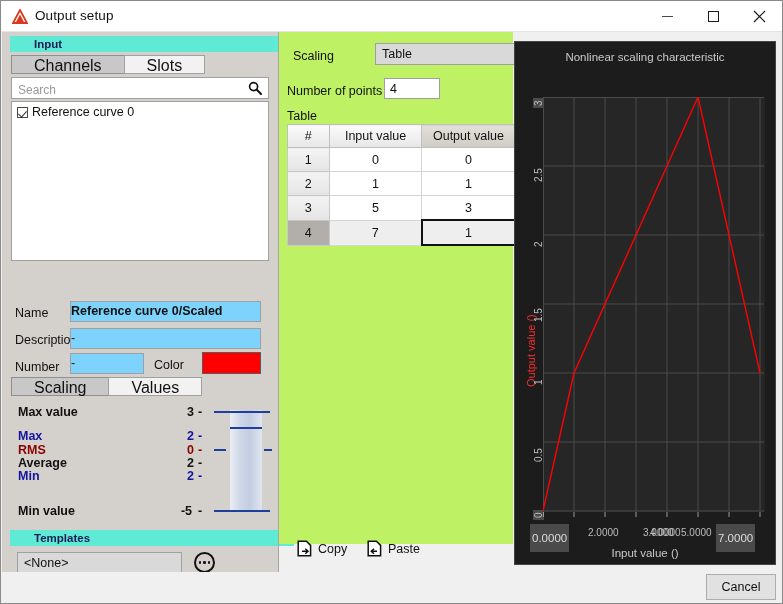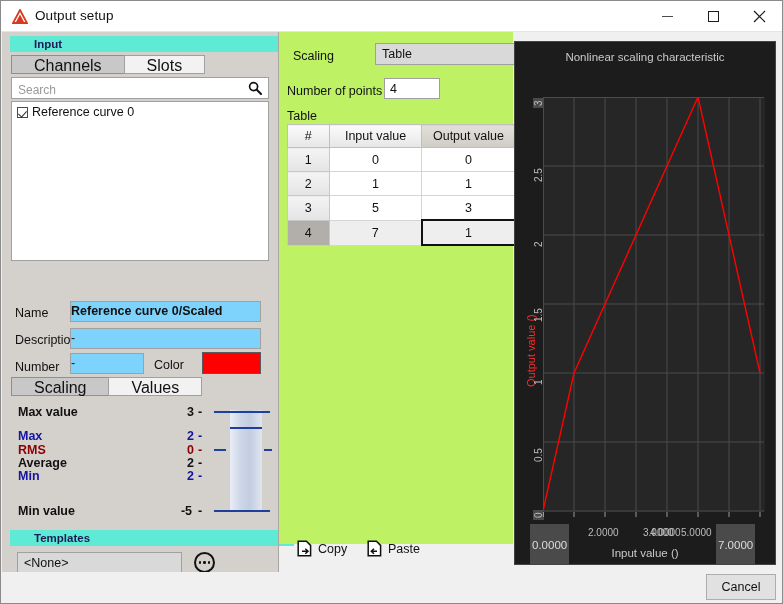--- a/index.html
+++ b/index.html
@@ -156,21 +156,21 @@
   }
   .axis-x-label{
     position:absolute;left:0;top:505px;width:260px;text-align:center;color:#c9c9c9;font-size:11.5px;
   }
   .ytick{
     position:absolute;color:#bdbdbd;font-size:10px;
     transform:rotate(-90deg);transform-origin:left top;white-space:nowrap;
   }
   .ytick.boxed{background:#4a4a4a;padding:0 2px;}
   .xtick{position:absolute;color:#bdbdbd;font-size:10px;white-space:nowrap;}
-  .xtick.boxed{background:#4a4a4a;padding:15px 2px;color:#dcdcdc;font-size:11.5px;}
+  .xtick.boxed{background:#4a4a4a;padding:8px 2px;color:#dcdcdc;font-size:11.5px;}
 
   
   .bottombar{position:absolute;left:1px;top:571px;width:780px;height:31px;background:#f0f0f0;}
   .btn{
     position:absolute;height:26px;background:#e1e1e1;border:1px solid #adadad;box-sizing:border-box;
     font-size:12.5px;color:#111;display:flex;align-items:center;justify-content:center;cursor:default;
   }
   .btn.primary{border:2px solid #0078d7;background:#e1e1e1;}
 </style>
 </head>

